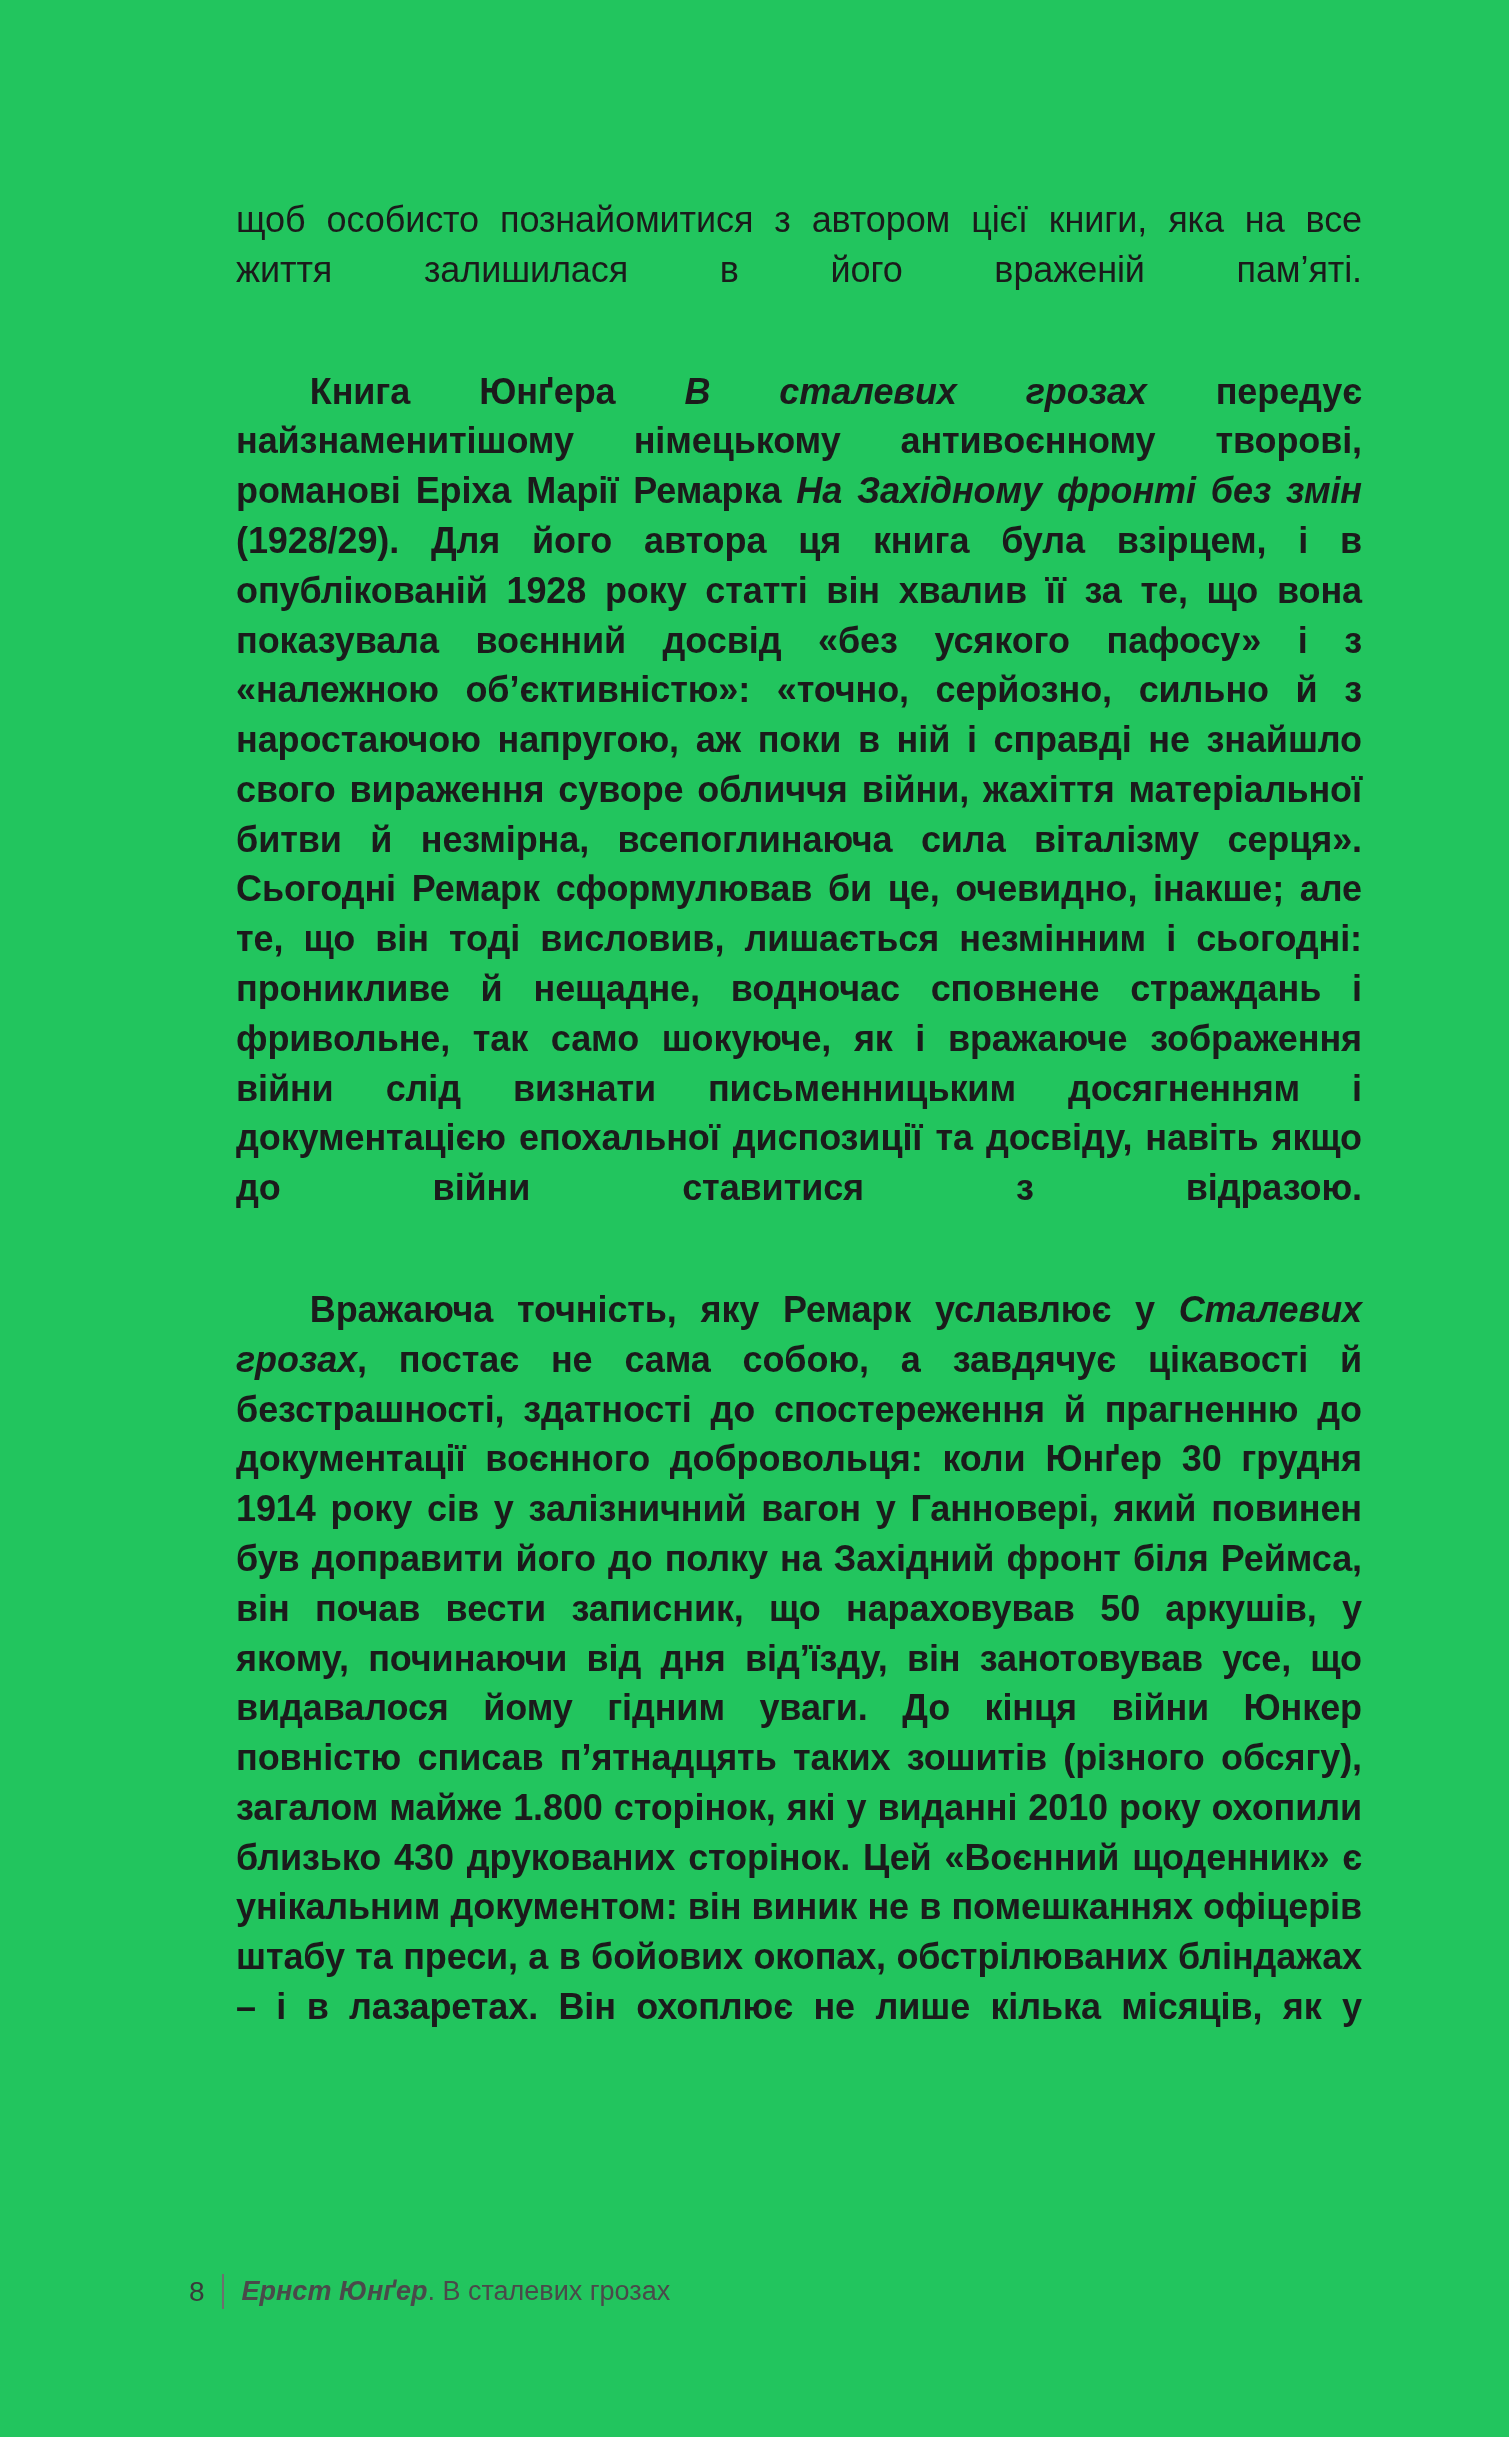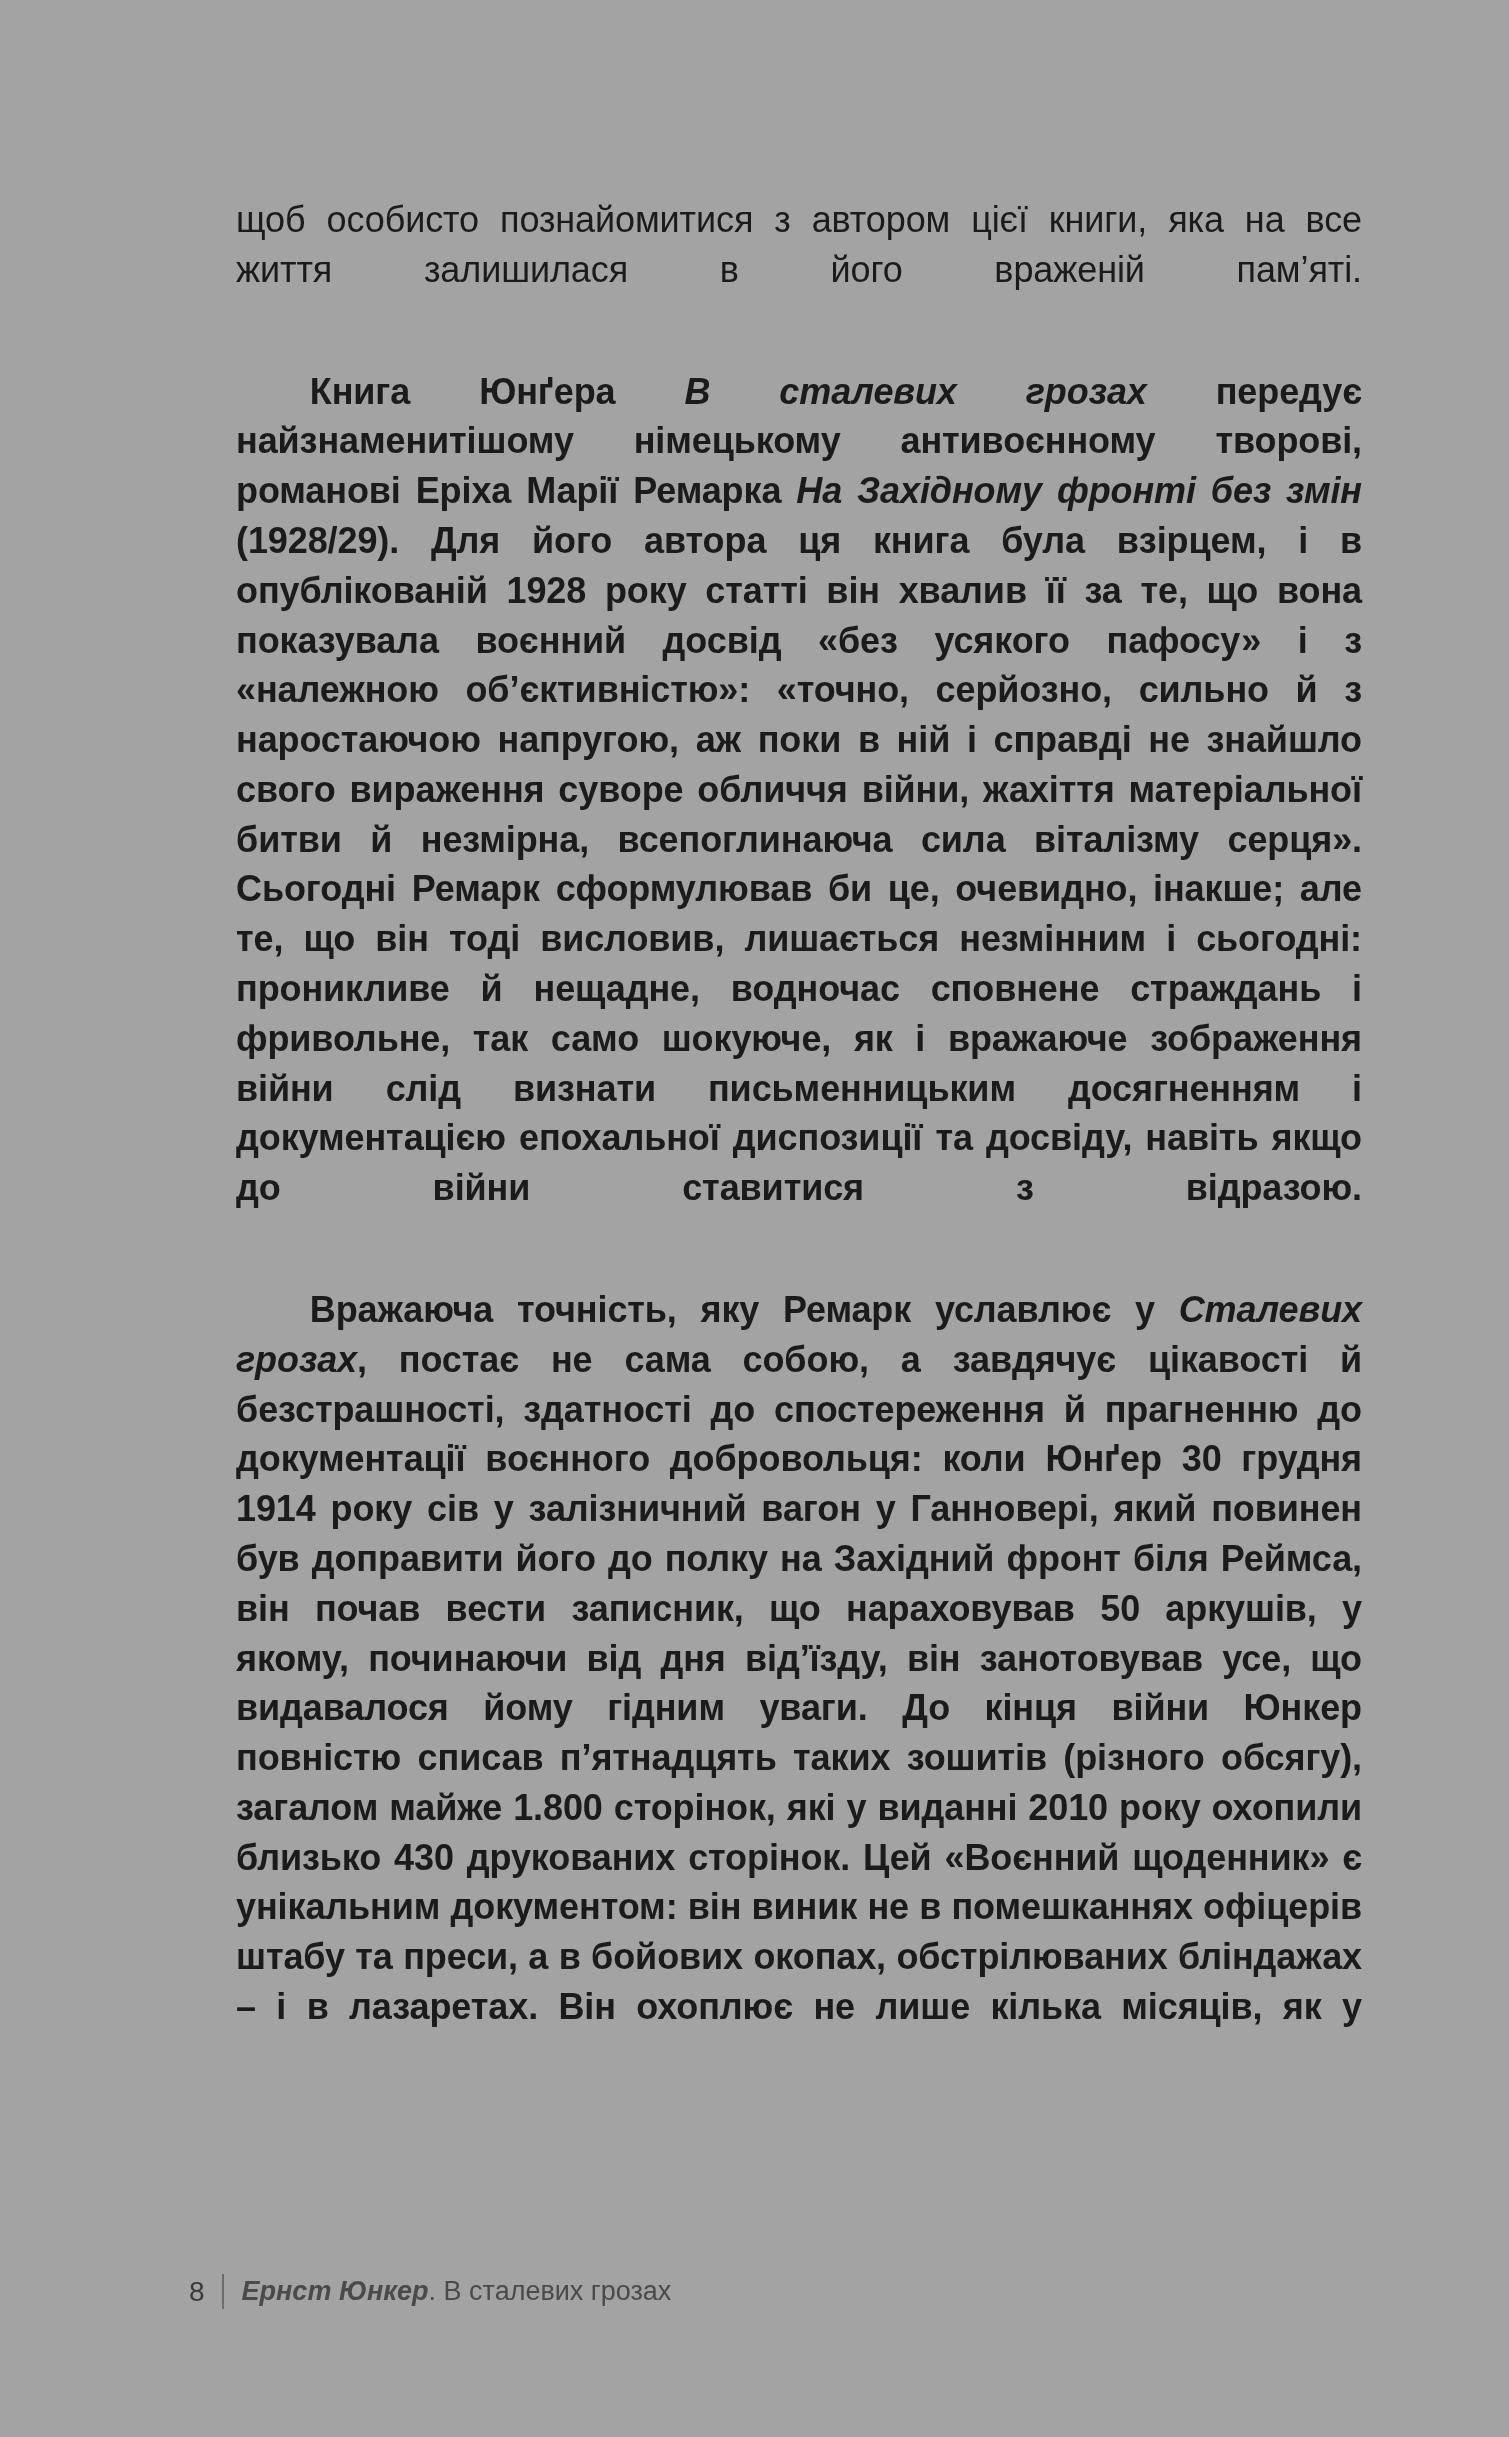--- a/index.html
+++ b/index.html
@@ -5,21 +5,21 @@
 <style>
   html, body {
     margin: 0;
     padding: 0;
     background: #ffffff;
   }
   .page {
     position: relative;
     width: 1509px;
     height: 2438px;
-    background: #a3a3a3;
+    background: #22c55e;
     box-sizing: border-box;
     overflow: hidden;
   }
   .text-block {
     position: absolute;
     left: 236px;
     top: 195px;
     width: 1126px;
   }
   p.para {
@@ -105,17 +105,17 @@
 
     <p class="para indent">
       <span>Вражаюча точність, яку Ремарк услав­лює у </span><em class="title">Сталевих грозах</em><span>, постає не сама собою, а завдячує цікавості й безстрашності, здатності до спостереження й прагненню до документації воєнного добровольця: коли Юнґер 30 грудня 1914 року сів у залізничний вагон у Ганновері, який повинен був доправити його до полку на Західний фронт біля Реймса, він почав вести записник, що нараховував 50 аркушів, у якому, починаючи від дня від’їзду, він занотовував усе, що видавалося йому гідним уваги. До кінця війни Юнкер повністю списав п’ятнадцять таких зошитів (різного обсягу), загалом майже 1.800 сторінок, які у виданні 2010 року охопили близько 430 друкованих сторінок. Цей «Воєнний щоденник» є унікальним документом: він виник не в помешканнях офіцерів штабу та преси, а в бойових окопах, обстрілюваних бліндажах – і в лазаретах. Він охоплює не лише кілька місяців, як у</span>
     </p>
 
   </div>
 
   <div class="footer">
     <span class="folio">8</span>
     <span class="rule"></span>
-    <span class="running-head"><span class="author">Ернст Юнкер</span><span class="work">.</span><span class="work"> В сталевих грозах</span></span>
+    <span class="running-head"><span class="author">Ернст Юнґер</span><span class="work">.</span><span class="work"> В сталевих грозах</span></span>
   </div>
 
 </div>
 
 
 </body></html>

